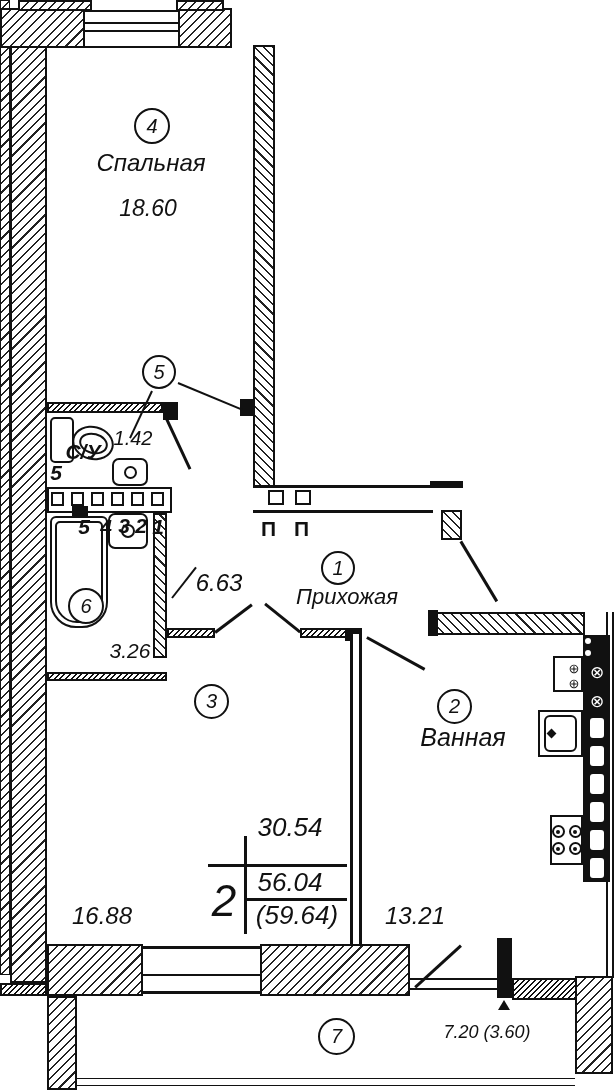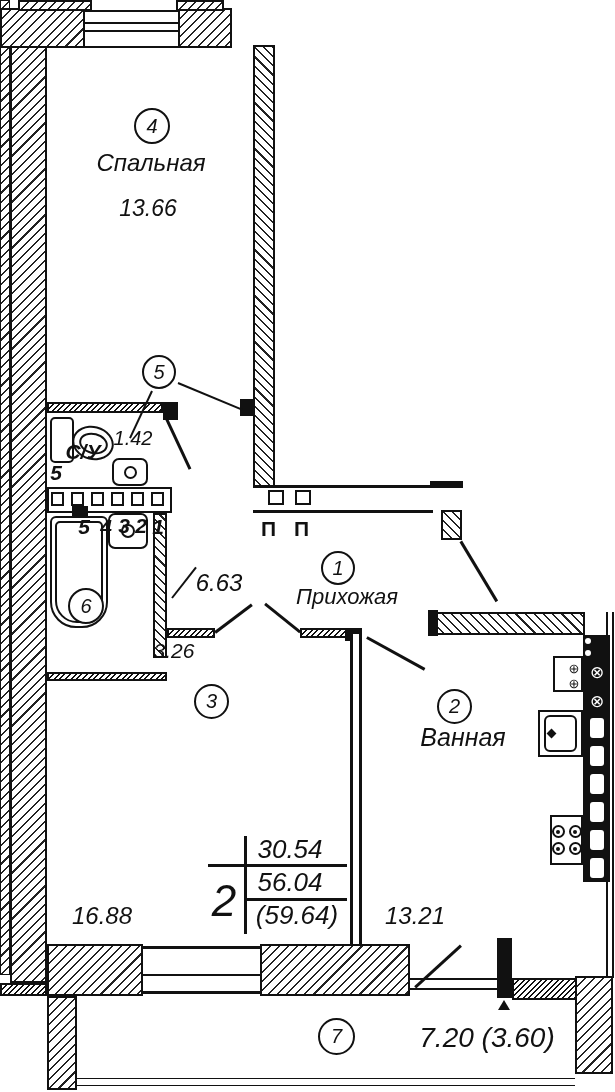--- a/index.html
+++ b/index.html
@@ -152,39 +152,39 @@
     <div class="burner"></div>
     <div class="burner"></div>
     <div class="burner"></div>
     <div class="burner"></div>
   </div>
 
   <div class="circ" style="left:134px;top:108px;width:36px;height:36px;">
       <span>4</span>
     </div>
   <div class="t" style="left:151px;top:163px;font-size:24px;">Спальная</div>
-  <div class="t" style="left:148px;top:208px;font-size:23px;">13.66</div>
+  <div class="t" style="left:148px;top:208px;font-size:23px;">18.60</div>
 
   <div class="circ" style="left:142px;top:355px;width:34px;height:34px;">
       <span>5</span>
     </div>
   <div class="t" style="left:133px;top:438px;font-size:20px;">1.42</div>
   <div class="t bold" style="left:83px;top:452px;font-size:21px;z-index:7;">С/У</div>
   <div class="t bold" style="left:56px;top:473px;font-size:21px;">5</div>
 
   <div class="t bold" style="left:84px;top:527px;font-size:21px;z-index:7;">5</div>
   <div class="t bold" style="left:106px;top:527px;font-size:21px;z-index:7;">4</div>
   <div class="t bold" style="left:124px;top:526px;font-size:21px;z-index:7;">3</div>
   <div class="t bold" style="left:141px;top:526px;font-size:21px;z-index:7;">2</div>
   <div class="t bold" style="left:158px;top:527px;font-size:21px;z-index:7;">1</div>
 
   <div class="circ" style="left:68px;top:588px;width:36px;height:36px;z-index:7;">
       <span>6</span>
     </div>
-  <div class="t" style="left:130px;top:651px;font-size:21px;margin-left:44px;">3.26</div>
+  <div class="t" style="left:130px;top:651px;font-size:21px;">3.26</div>
 
   <div class="circ" style="left:321px;top:551px;width:34px;height:34px;">
       <span>1</span>
     </div>
   <div class="t" style="left:347px;top:597px;font-size:22px;">Прихожая</div>
   <div class="t" style="left:219px;top:583px;font-size:24px;">6.63</div>
   <div class="t bold" style="left:288px;top:529px;font-size:21px;font-style:normal;letter-spacing:6px;">П П</div>
 
   <div class="circ" style="left:194px;top:684px;width:35px;height:35px;">
       <span>3</span>
@@ -194,22 +194,22 @@
   <div class="circ" style="left:437px;top:689px;width:35px;height:35px;">
       <span>2</span>
     </div>
   <div class="t" style="left:463px;top:737px;font-size:25px;">Ванная</div>
   <div class="t" style="left:415px;top:916px;font-size:24px;">13.21</div>
 
   <div class="t" style="left:224px;top:901px;font-size:44px;">2</div>
   <div class="wline" style="left:244px;top:836px;width:2.5px;height:98px;z-index:6;"></div>
   <div class="wline" style="left:208px;top:864px;width:139px;height:2.5px;z-index:6;"></div>
   <div class="wline" style="left:244px;top:898px;width:103px;height:2.5px;z-index:6;"></div>
-  <div class="t" style="left:290px;top:849px;font-size:26px;">30.54</div>
+  <div class="t" style="left:290px;top:827px;font-size:26px;">30.54</div>
   <div class="t" style="left:290px;top:882px;font-size:26px;">56.04</div>
   <div class="t" style="left:297px;top:915px;font-size:26px;">(59.64)</div>
 
   <div class="circ" style="left:318px;top:1018px;width:37px;height:37px;">
       <span>7</span>
     </div>
-  <div class="t" style="left:487px;top:1032px;font-size:28px;margin-top:6px;">7.20 (3.60)</div>
+  <div class="t" style="left:487px;top:1032px;font-size:18px;">7.20 (3.60)</div>
 
 </div>
 
 </body></html>

